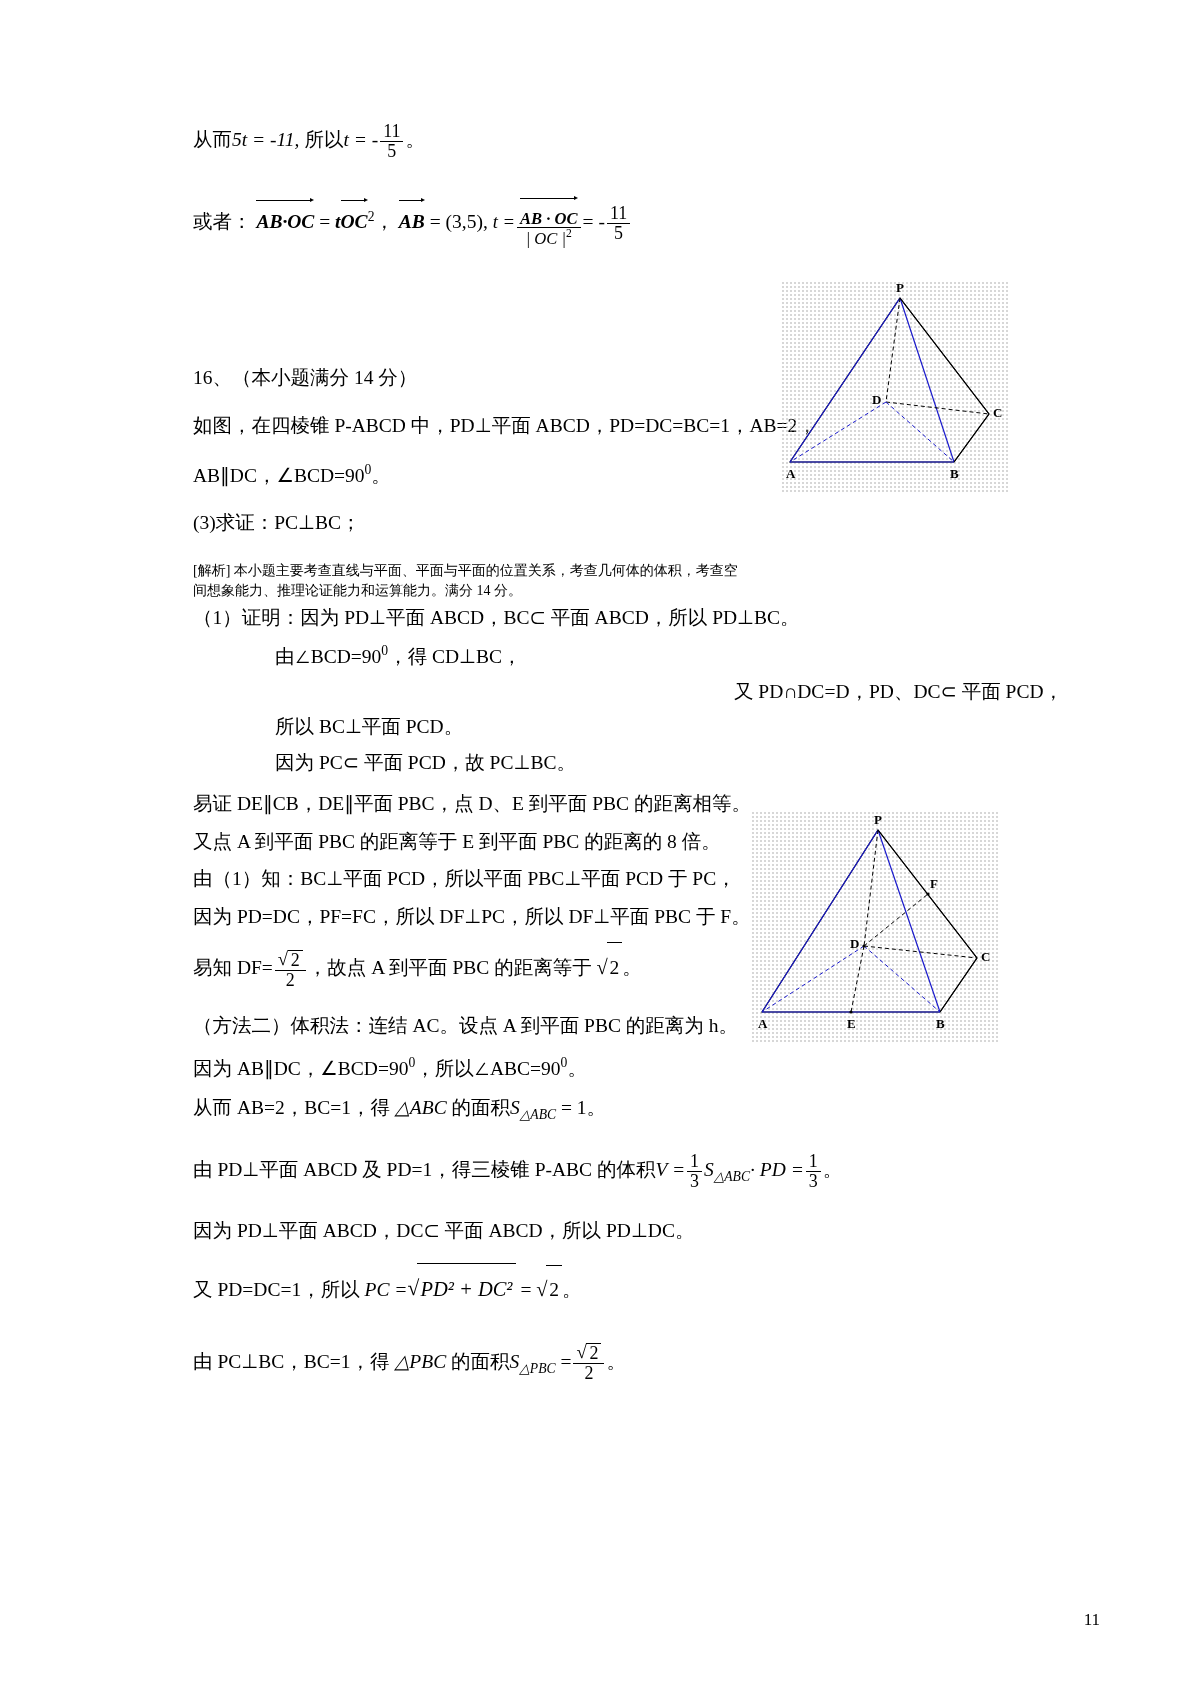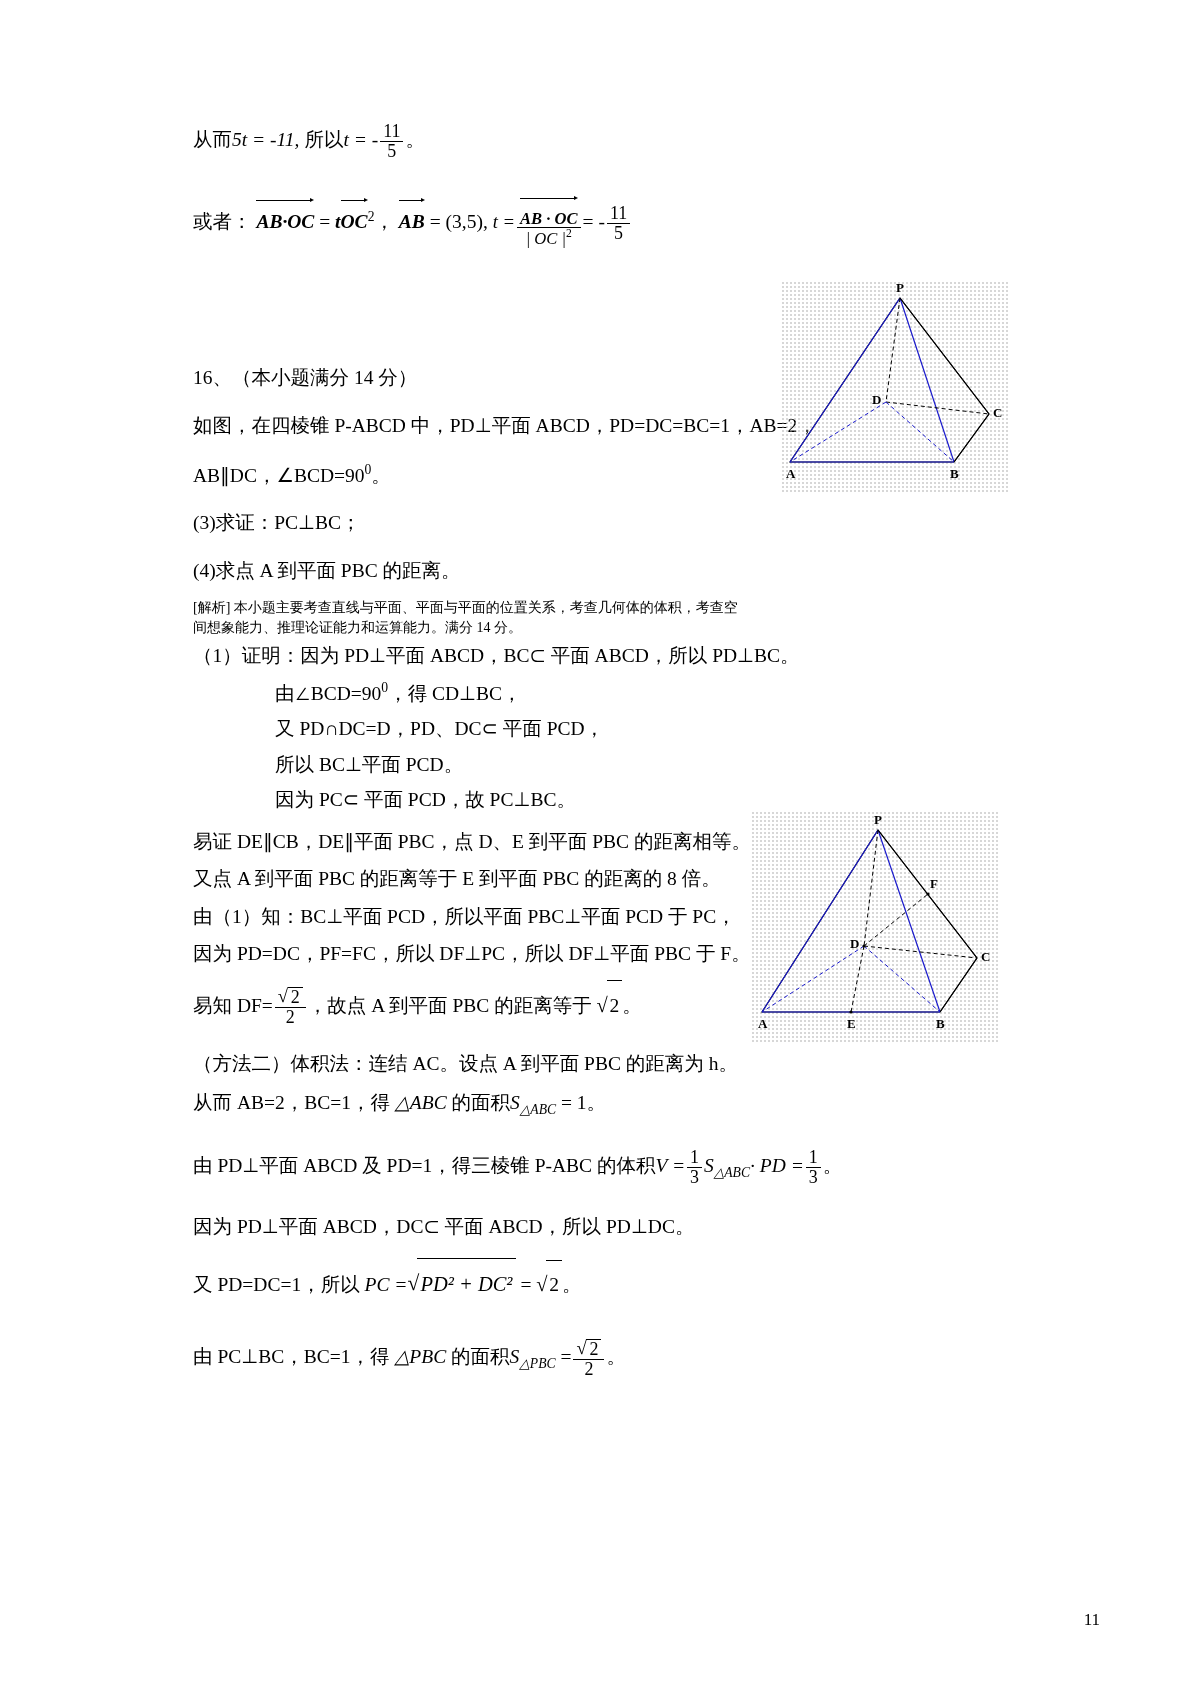--- a/index.html
+++ b/index.html
@@ -149,53 +149,55 @@
 
     <div style="height:86px;"></div>
 
     <div>
       <div class="line" style="margin-bottom:28px;">16、（本小题满分 14 分）</div>
       <div class="line" style="margin-bottom:28px;">如图，在四棱锥 P-ABCD 中，PD⊥平面 ABCD，PD=DC=BC=1，AB=2，</div>
       <div class="line" style="margin-bottom:28px;">
         <span>AB</span><span>∥</span><span>DC，∠BCD=90</span><span class="sup">0</span><span>。</span>
       </div>
       <div class="line" style="margin-bottom:28px;">(3)求证：PC⊥BC；</div>
-      <div class="line" style="margin-bottom:18px;">(4)求点 A 到平面 PBC 的距离。</div>
     </div>
 
     <div>
       <div class="para para-wide" style="line-height:1.45;">
         <span>[解析]</span>
         <span>本小题主要考查直线与平面、平面与平面的位置关系，考查几何体的体积，考查空</span><br>
         <span>间想象能力、推理论证能力和运算能力。满分 14 分。</span>
       </div>
 
       <div class="line" style="margin-top:4px;margin-bottom:16px;">（1）证明：因为 PD⊥平面 ABCD，BC⊂ 平面 ABCD，所以 PD⊥BC。</div>
 
       <div class="line indent2" style="margin-bottom:16px;">
         <span>由∠BCD=90</span><span class="sup">0</span><span>，得 CD⊥BC，</span>
       </div>
-      <div class="line indent2" style="margin-bottom:16px;">又 PD∩DC=D，PD、DC⊂ 平面 PCD，</div>
+      <div class="line indent2" style="margin-bottom:16px;text-align:right;">又 PD∩DC=D，PD、DC⊂ 平面 PCD，</div>
       <div class="line indent2" style="margin-bottom:16px;">所以 BC⊥平面 PCD。</div>
       <div class="line indent2" style="margin-bottom:22px;">因为 PC⊂ 平面 PCD，故 PC⊥BC。</div>
 
       <div class="line" style="margin-bottom:18px;font-family:Liberation Serif, serif;">
         <span>易证 DE</span><span>∥</span><span>CB，DE</span><span>∥</span><span>平面 PBC，点 D、E 到平面 PBC 的距离相等。</span>
       </div>
       <div class="line" style="margin-bottom:18px;">又点 A 到平面 PBC 的距离等于 E 到平面 PBC 的距离的 8 倍。</div>
       <div class="line" style="margin-bottom:18px;">由（1）知：BC⊥平面 PCD，所以平面 PBC⊥平面 PCD 于 PC，</div>
       <div class="line" style="margin-bottom:16px;">因为 PD=DC，PF=FC，所以 DF⊥PC，所以 DF⊥平面 PBC 于 F。</div>
 
       <div class="line" style="margin-bottom:20px;height:54px;line-height:2.6;">
         <span>易知 DF=</span><span class="frac"><span class="num"><span class="radic"><span class="rad-body">2</span></span></span><span class="den">2</span></span><span>，故点 A 到平面 PBC 的距离等于</span>
         <span class="radic"><span class="rad-body">2</span></span><span>。</span>
       </div>
 
       <div class="line" style="margin-bottom:20px;">（方法二）体积法：连结 AC。设点 A 到平面 PBC 的距离为 h。</div>
 
+      <div class="line" style="margin-bottom:20px;">
+        <span>因为 AB</span><span>∥</span><span>DC，∠BCD=90</span><span class="sup">0</span><span>，所以∠ABC=90</span><span class="sup">0</span><span>。</span>
+      </div>
 
       <div class="line" style="margin-bottom:24px;">
         <span>从而 AB=2，BC=1，得</span>
         <span class="mi">△ABC</span>
         <span>的面积</span><span class="mi">S</span><span class="sub mi">△ABC</span>
         <span>= 1。</span>
       </div>
 
       <div class="line" style="margin-bottom:24px;height:52px;line-height:2.6;">
         <span>由 PD⊥平面 ABCD 及 PD=1，得三棱锥 P-ABC 的体积</span><span class="mi">V =</span><span class="frac"><span class="num">1</span><span class="den">3</span></span><span class="mi">S</span><span class="sub mi">△ABC</span><span class="mi">· PD =</span><span class="frac"><span class="num">1</span><span class="den">3</span></span><span>。</span>

